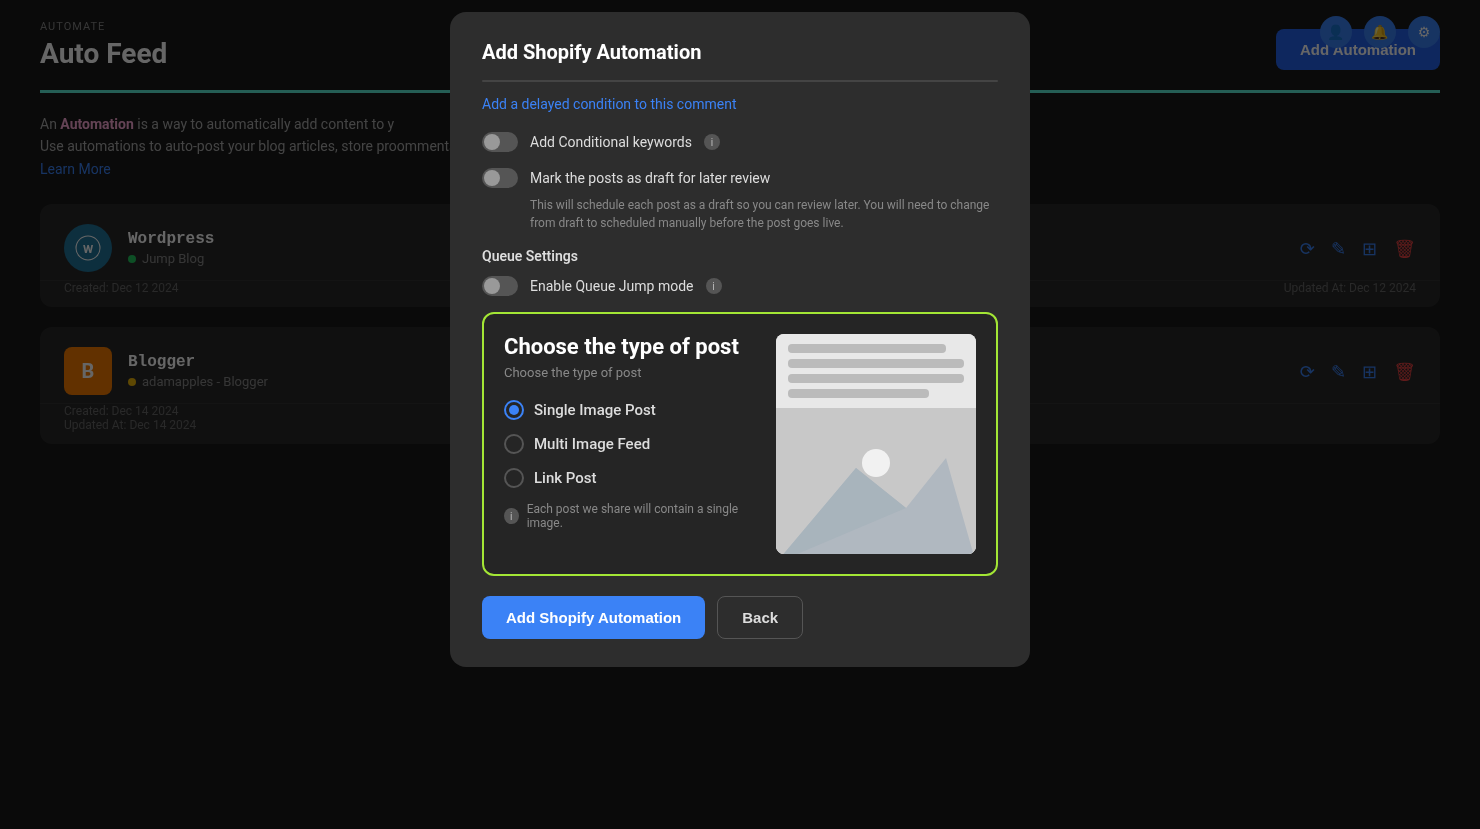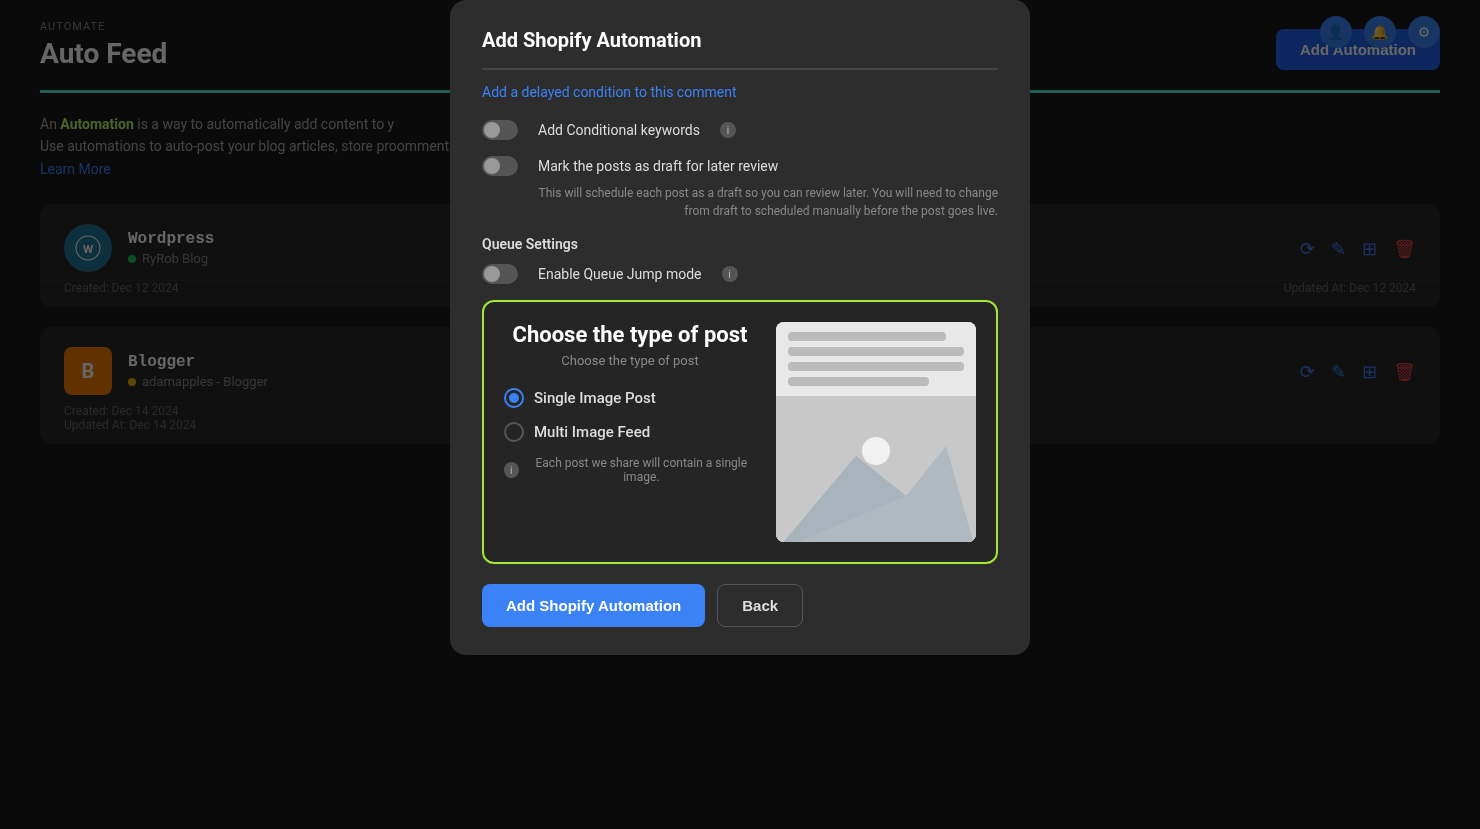--- a/index.html
+++ b/index.html
@@ -54,21 +54,21 @@
     }
 
     .description {
       margin-top: 20px;
       font-size: 14px;
       color: #aaa;
       line-height: 1.6;
     }
 
     .description strong {
-      color: #bef264;
+      color: #f9a8d4;
     }
 
     .description a {
       color: #3b82f6;
       text-decoration: none;
     }
 
     .card {
       background: #2a2a2a;
       border-radius: 12px;
@@ -152,21 +152,21 @@
     }
 
     
     .overlay {
       position: absolute;
       top: 0; left: 0; right: 0; bottom: 0;
       background: rgba(0,0,0,0.6);
       display: flex;
       align-items: flex-start;
       justify-content: center;
-      padding-top: 0;
+      padding-top: 12px;
     }
 
     
     .modal {
       background: #2d2d2d;
       border-radius: 16px;
       width: 580px;
       max-height: 820px;
       overflow-y: auto;
       padding: 28px 32px;
@@ -197,21 +197,21 @@
       font-size: 14px;
       cursor: pointer;
       text-decoration: none;
       display: block;
       margin-bottom: 20px;
     }
 
     .toggle-row {
       display: flex;
       align-items: center;
-      gap: 20px;
+      gap: 12px;
       margin-bottom: 16px;
     }
 
     .toggle {
       width: 36px;
       height: 20px;
       background: #555;
       border-radius: 10px;
       position: relative;
       cursor: pointer;
@@ -248,21 +248,20 @@
       cursor: pointer;
     }
 
     .draft-description {
       font-size: 12px;
       color: #888;
       margin-top: -8px;
       margin-bottom: 16px;
       margin-left: 48px;
       line-height: 1.5;
-      text-align: right;
     }
 
     .queue-settings-title {
       font-size: 14px;
       font-weight: 600;
       color: #ddd;
       margin-bottom: 12px;
     }
 
     
@@ -271,21 +270,20 @@
       border-radius: 12px;
       padding: 20px;
       margin: 16px 0;
       display: flex;
       gap: 20px;
       background: #252525;
     }
 
     .post-type-left {
       flex: 1;
-      text-align: center;
     }
 
     .post-type-box-title {
       font-size: 22px;
       font-weight: 700;
       color: #fff;
       margin-bottom: 6px;
     }
 
     .post-type-box-subtitle {
@@ -460,21 +458,21 @@
         <svg width="28" height="28" viewBox="0 0 24 24" fill="white">
           <circle cx="12" cy="12" r="10" fill="none" stroke="white" stroke-width="1.5"></circle>
           <path d="M2.2 12C2.2 6.6 6.6 2.2 12 2.2s9.8 4.4 9.8 9.8-4.4 9.8-9.8 9.8S2.2 17.4 2.2 12z" fill="#21759b"></path>
           <text x="12" y="16" text-anchor="middle" fill="white" font-size="10" font-weight="bold">W</text>
         </svg>
       </div>
       <div class="card-info">
         <div class="name">Wordpress</div>
         <div class="sub">
           <span class="dot dot-green"></span>
-          <span>RyRob Blog</span>
+          <span>Jump Blog</span>
         </div>
       </div>
     </div>
     <div class="card-actions">
       <span class="card-action-icon">⟳</span>
       <span class="card-action-icon">✎</span>
       <span class="card-action-icon">⊞</span>
       <span class="card-action-icon" style="color:#ef4444;">🗑</span>
     </div>
   </div>
@@ -543,20 +541,24 @@
 
         <div class="radio-option">
           <div class="radio-btn selected">
           </div>
           <span class="radio-label">Single Image Post</span>
         </div>
         <div class="radio-option">
           <div class="radio-btn"></div>
           <span class="radio-label">Multi Image Feed</span>
         </div>
+        <div class="radio-option">
+          <div class="radio-btn"></div>
+          <span class="radio-label">Link Post</span>
+        </div>
 
         <div class="bottom-info">
           <span class="info-icon">i</span>
           <span>Each post we share will contain a single image.</span>
         </div>
       </div>
 
       <div class="post-type-preview">
         <div class="preview-card">
           <div class="preview-card-header">

